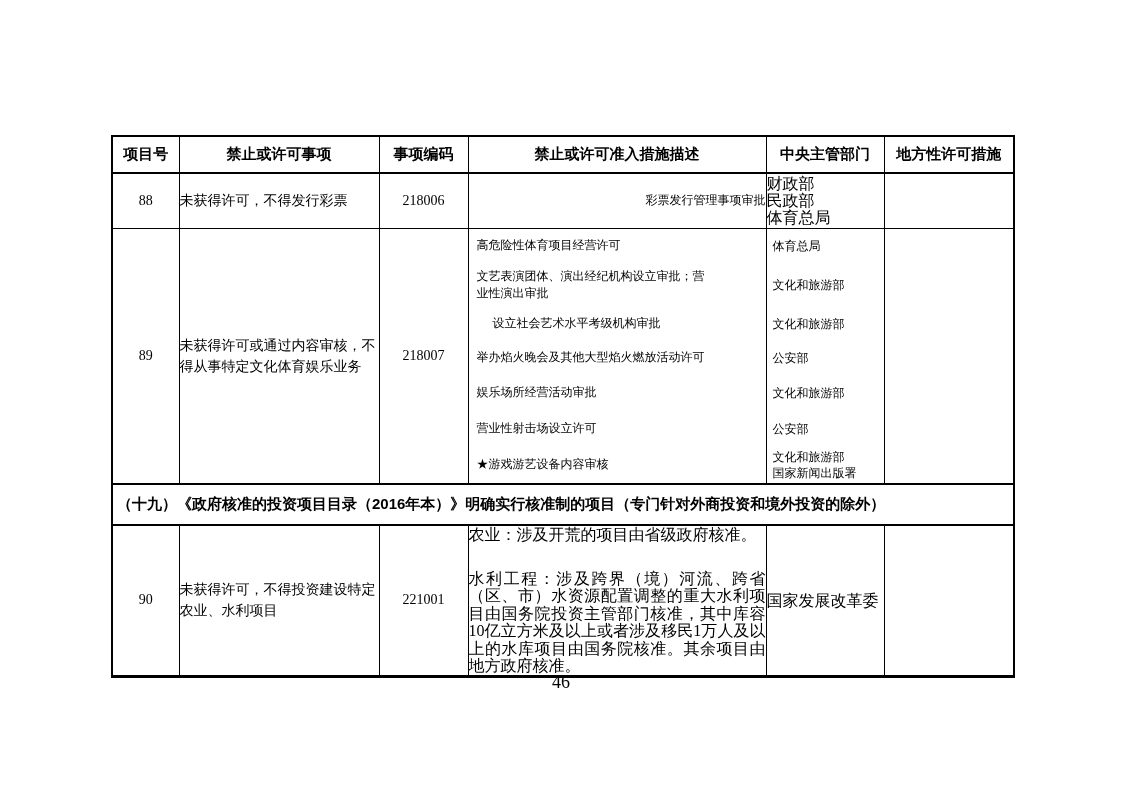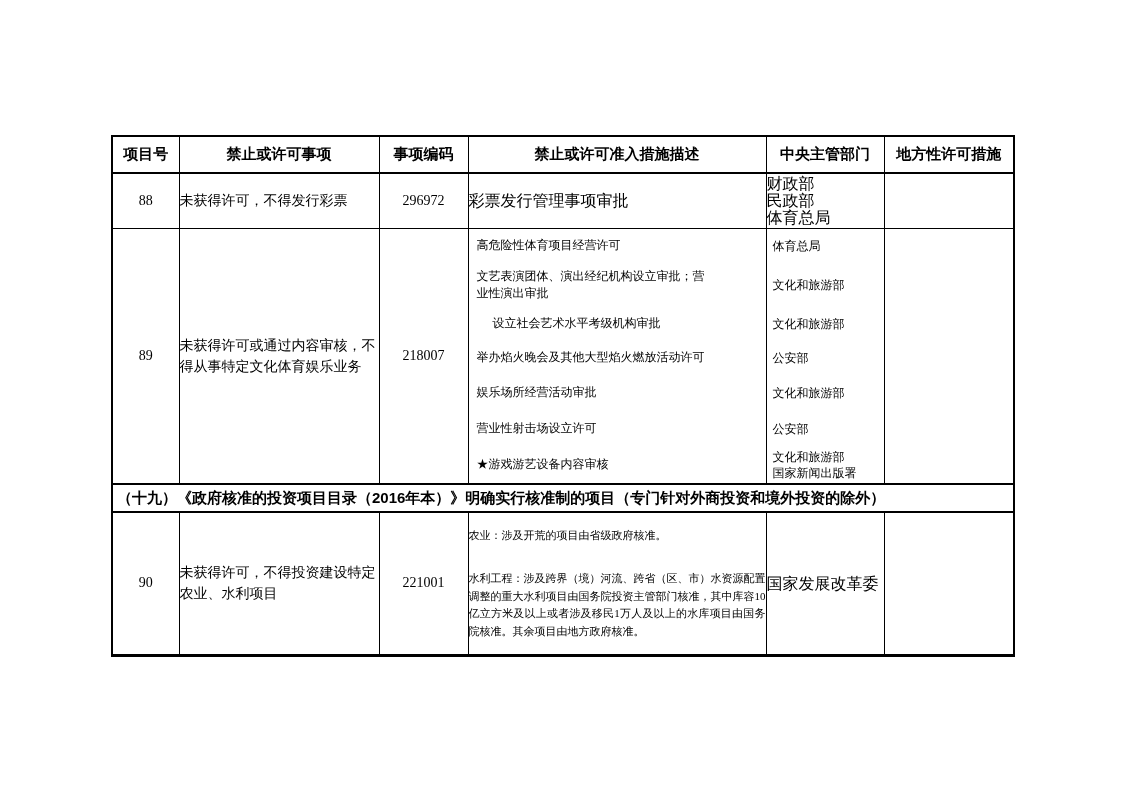--- a/index.html
+++ b/index.html
@@ -35,21 +35,21 @@
   tr.head { height: 37px; }
   tr.head th {
     font-family: "Liberation Sans", "DejaVu Sans", sans-serif;
     font-weight: bold;
     font-size: 15px;
     text-align: center;
     border-bottom-width: 2px;
   }
   tr.r88 { height: 55px; }
   tr.r89 { height: 256px; }
-  tr.sec { height: 28px; border-radius: 18px; }
+  tr.sec { height: 41px; border-radius: 18px; }
   tr.sec td {
     border-top: 2px solid #000;
     border-bottom: 2px solid #000;
     font-family: "Liberation Sans", "DejaVu Sans", sans-serif;
     font-weight: bold;
     font-size: 15px;
     text-align: left;
     padding: 0 4px;
   }
   tr.r90 { height: 143px; }
@@ -59,23 +59,23 @@
     font-size: 14px;
     margin-top: 48px;
   }
   .c-item {
     font-size: 14px;
     line-height: 21px;
     text-align: left;
     padding: 4px 6px;
   }
   .c-desc {
-    font-size: 16px;
+    font-size: 12px;
     line-height: 17px;
-    text-align: left;
+    text-align: right;
     padding: 4px 8px;
   }
   .c-dept {
     font-size: 16px;
     line-height: 17px;
     text-align: left;
     padding: 4px 6px;
   }
   
   .c-merged { padding: 0; vertical-align: top; margin-left: 46px; }
@@ -108,21 +108,21 @@
     display: flex;
     flex-direction: column;
     justify-content: center;
     padding-left: 6px;
     font-size: 12px;
     line-height: 16px;
   }
   
   .c-desc90 {
     vertical-align: top;
-    font-size: 11px;
+    font-size: 16px;
     line-height: 17.5px;
     text-align: justify;
     padding: 7px 8px 4px 8px;
   }
   .c-desc90 .para + .para { margin-top: 26px; }
 
   .page-number {
     position: absolute;
     top: 672px;
     left: 0;
@@ -152,21 +152,21 @@
       <th>禁止或许可事项</th>
       <th>事项编码</th>
       <th>禁止或许可准入措施描述</th>
       <th>中央主管部门</th>
       <th>地方性许可措施</th>
     </tr>
 
     <tr class="r88">
       <td class="c-id">88</td>
       <td class="c-item">未获得许可，不得发行彩票</td>
-      <td class="c-code">296972</td>
+      <td class="c-code">218006</td>
       <td class="c-desc">彩票发行管理事项审批</td>
       <td class="c-dept">
         <div>财政部</div>
         <div>民政部</div>
         <div>体育总局</div>
       </td>
       <td class="c-local"></td>
     </tr>
 
     <tr class="r89">
@@ -236,14 +236,15 @@
         <div class="para">水利工程：涉及跨界（境）河流、跨省（区、市）水资源配置调整的重大水利项目由国务院投资主管部门核准，其中库容10亿立方米及以上或者涉及移民1万人及以上的水库项目由国务院核准。其余项目由地方政府核准。</div>
       </td>
       <td class="c-dept">
         <div>国家发展改革委</div>
       </td>
       <td class="c-local"></td>
     </tr>
   </tbody>
     </table>
 
+  <div class="page-number">46</div>
 
 </div>
 
 </body></html>

